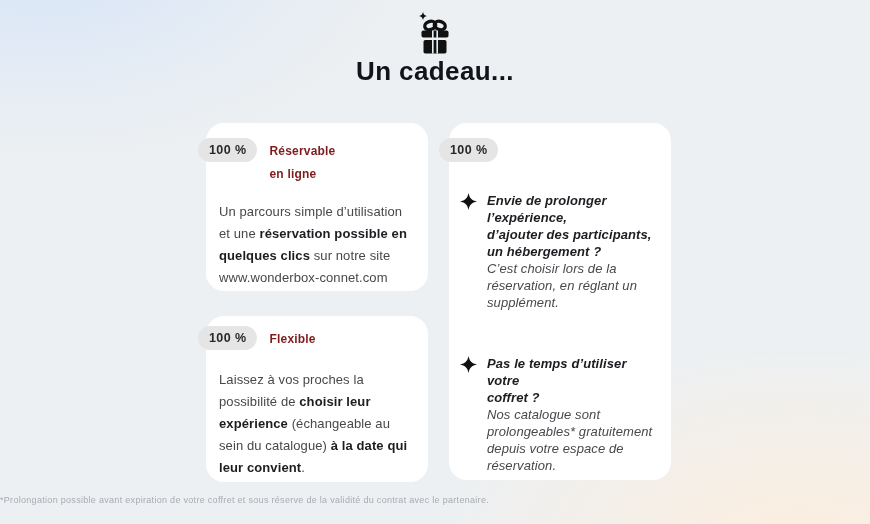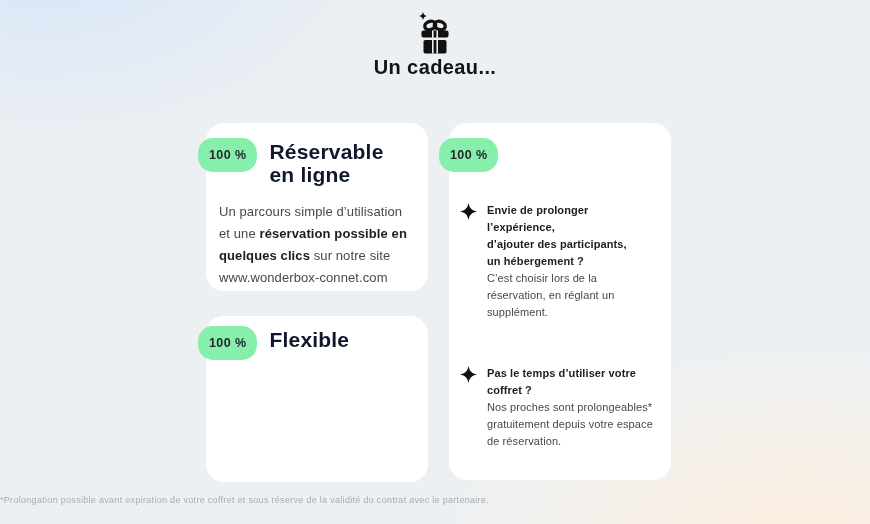--- a/index.html
+++ b/index.html
@@ -8,49 +8,49 @@
     font-family:"Liberation Sans",sans-serif;
     background:
       radial-gradient(75% 72% at 92% 106%, #fdeedd 0%, rgba(253,238,221,0) 55%),
       radial-gradient(70% 68% at 5% -10%, #d7e5f8 0%, rgba(215,229,248,0) 60%),
       linear-gradient(#edf0f2,#edf0f2);
   }
   
   .gift-wrap{position:absolute;left:0;top:10px;width:100%;display:flex;justify-content:center;}
   .page-title{
     position:absolute;left:0;top:56px;width:100%;text-align:center;
-    font-size:20px;font-weight:700;color:#121419;letter-spacing:.4px;
+    font-size:26px;font-weight:700;color:#121419;letter-spacing:.4px;
   }
   
   .card{position:absolute;background:#ffffff;border-radius:18px;box-sizing:border-box;}
   #card-reservable{left:206px;top:123px;width:222px;height:168px;padding:15px 14px 0 13px;}
   #card-flexible{left:206px;top:316px;width:222px;height:166px;padding:10px 14px 0 13px;}
   #card-personnalisable{left:449px;top:123px;width:222px;height:357px;padding:15px 14px 0 11px;}
   .card-head{display:flex;align-items:flex-start;}
   .badge{
     flex:none;display:inline-flex;align-items:center;justify-content:center;
-    height:34px;padding:0 11px;margin-left:-21px;
-    background:#86efac;border-radius:15px;
+    height:24px;padding:0 11px;margin-left:-21px;
+    background:#e5e5e5;border-radius:15px;
     font-size:12.5px;font-weight:700;color:#26282b;letter-spacing:.4px;
   }
   .card-title{
     margin-left:12px;margin-top:2px;
-    font-size:21px;font-weight:700;line-height:23px;color:#0f172a;
+    font-size:12px;font-weight:700;line-height:23px;color:#7f1d1d;
     letter-spacing:.2px;white-space:pre-line;
   }
   .card-body{font-size:13px;line-height:22px;color:#46484c;letter-spacing:.1px;}
   #card-reservable .card-body{margin-top:15px;}
   #card-flexible .card-body{margin-top:18px;}
   .b{font-weight:700;color:#1b1d20;}
   
   .bullets{margin-top:30px;}
   .bullet{display:flex;align-items:flex-start;}
   .bullet + .bullet{margin-top:44px;}
   .bullet-star{flex:none;width:17px;height:17px;margin:1px 10px 0 0;}
-  .bullet-text{font-size:11px;line-height:17px;color:#46484c;letter-spacing:.1px;}
+  .bullet-text{font-size:13px;line-height:17px;color:#46484c;letter-spacing:.1px;font-style:italic;}
   .bullet-heading{font-weight:700;color:#1b1d20;white-space:pre-line;}
   
   .footnote{
     position:absolute;left:0;right:0;top:495px;text-align:left;
     font-size:9px;color:#a7acb2;letter-spacing:.3px;
   }
 </style>
 </head>
 <body>
 
@@ -88,20 +88,23 @@
     <div class="card-body">
       <span>Un parcours simple d’utilisation et une </span><span class="b">réservation possible en quelques clics</span><span> sur notre site www.wonderbox-connet.com</span>
     </div>
   </div>
 
   <div class="card" id="card-flexible">
     <div class="card-head">
       <span class="badge">100 %</span>
       <span class="card-title">Flexible</span>
     </div>
+    <div class="card-body">
+      <span>Laissez à vos proches la possibilité de </span><span class="b">choisir leur expérience</span><span> (échangeable au sein du catalogue) </span><span class="b">à la date qui leur convient</span><span>.</span>
+    </div>
   </div>
 
   <div class="card" id="card-personnalisable">
     <div class="card-head">
       <span class="badge">100 %</span>
     </div>
     <div class="bullets">
       <div class="bullet">
         <svg class="bullet-star" viewBox="0 0 24 24" aria-hidden="true">
           <path d="M12 0 C13.5 7.4 16.6 10.5 24 12 C16.6 13.5 13.5 16.6 12 24 C10.5 16.6 7.4 13.5 0 12 C7.4 10.5 10.5 7.4 12 0 Z" fill="#111"></path>
@@ -114,21 +117,21 @@
           <div>C’est choisir lors de la réservation, en réglant un supplément.</div>
         </div>
       </div>
       <div class="bullet">
         <svg class="bullet-star" viewBox="0 0 24 24" aria-hidden="true">
           <path d="M12 0 C13.5 7.4 16.6 10.5 24 12 C16.6 13.5 13.5 16.6 12 24 C10.5 16.6 7.4 13.5 0 12 C7.4 10.5 10.5 7.4 12 0 Z" fill="#111"></path>
         </svg>
         <div class="bullet-text">
           <div class="bullet-heading">Pas le temps d’utiliser votre
 coffret ?</div>
-          <div>Nos proches sont prolongeables* gratuitement depuis votre espace de réservation.</div>
+          <div>Nos catalogue sont prolongeables* gratuitement depuis votre espace de réservation.</div>
         </div>
       </div>
     </div>
   </div>
 
   <div class="footnote">*Prolongation possible avant expiration de votre coffret et sous réserve de la validité du contrat avec le partenaire.</div>
 
 </div>
 
 </body></html>

